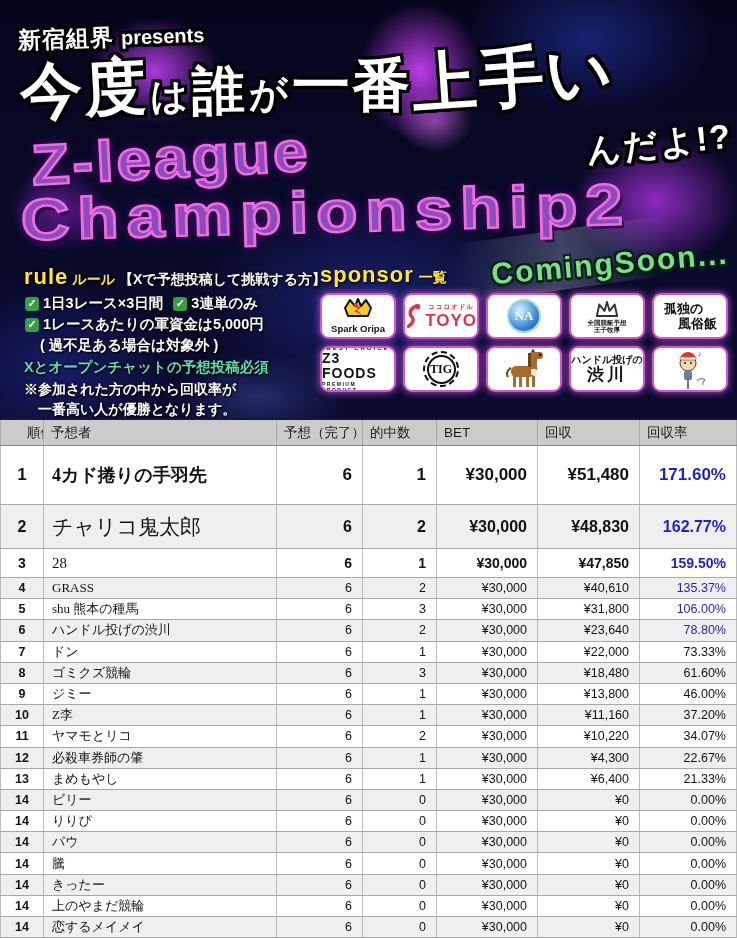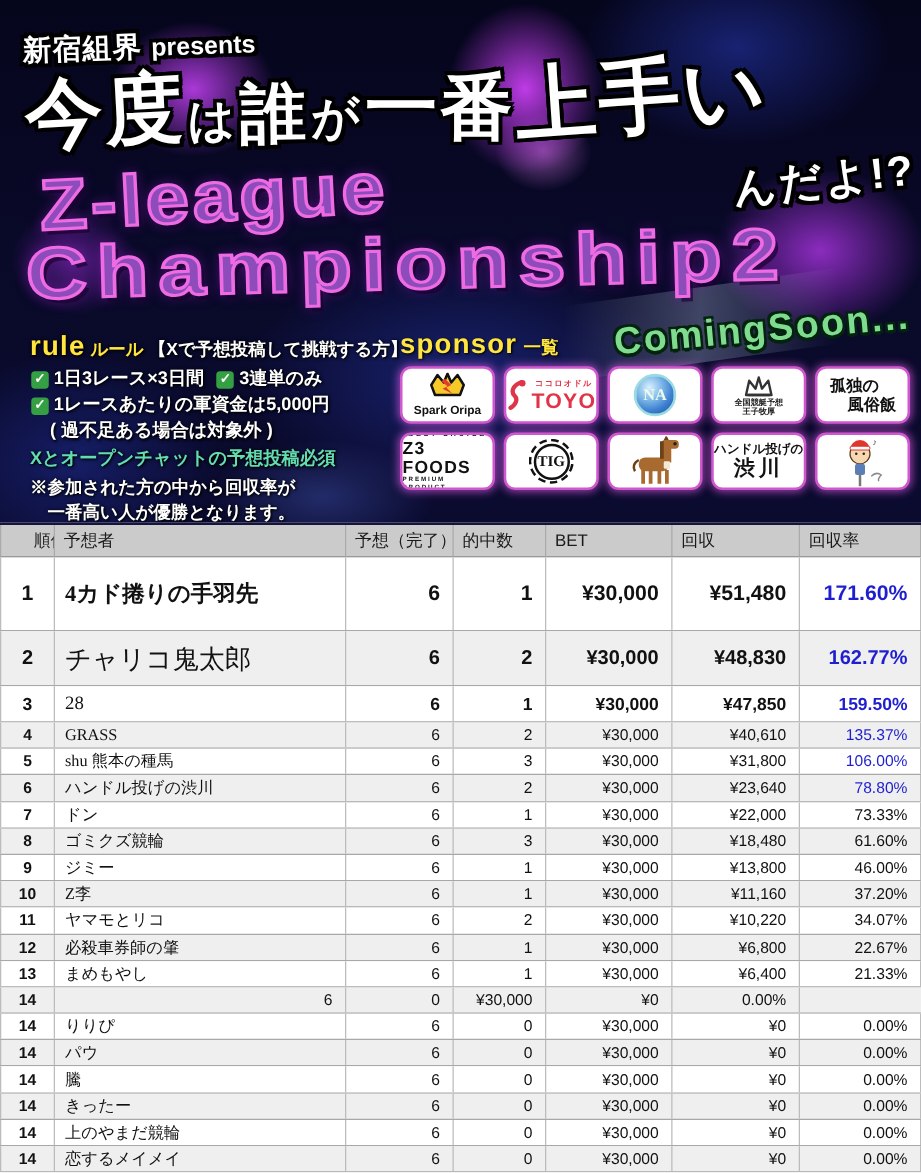--- a/index.html
+++ b/index.html
@@ -412,34 +412,35 @@
     <div class="cell c-num">¥30,000</div>
     <div class="cell c-num">¥10,220</div>
     <div class="cell c-num c-rate">34.07%</div>
   </div>
         <div class="trow tier-sm">
     <div class="cell c-rank">12</div>
     <div class="cell c-name">必殺車券師の肇</div>
     <div class="cell c-num">6</div>
     <div class="cell c-num">1</div>
     <div class="cell c-num">¥30,000</div>
-    <div class="cell c-num">¥6,800</div>
+    <div class="cell c-num">¥4,300</div>
     <div class="cell c-num c-rate">22.67%</div>
   </div>
         <div class="trow tier-sm">
     <div class="cell c-rank">13</div>
     <div class="cell c-name">まめもやし</div>
     <div class="cell c-num">6</div>
     <div class="cell c-num">1</div>
     <div class="cell c-num">¥30,000</div>
     <div class="cell c-num">¥6,400</div>
     <div class="cell c-num c-rate">21.33%</div>
   </div>
         <div class="trow tier-sm">
     <div class="cell c-rank">14</div>
+    <div class="cell c-name">ビリー</div>
     <div class="cell c-num">6</div>
     <div class="cell c-num">0</div>
     <div class="cell c-num">¥30,000</div>
     <div class="cell c-num">¥0</div>
     <div class="cell c-num c-rate">0.00%</div>
   </div>
         <div class="trow tier-sm">
     <div class="cell c-rank">14</div>
     <div class="cell c-name">りりぴ</div>
     <div class="cell c-num">6</div>

